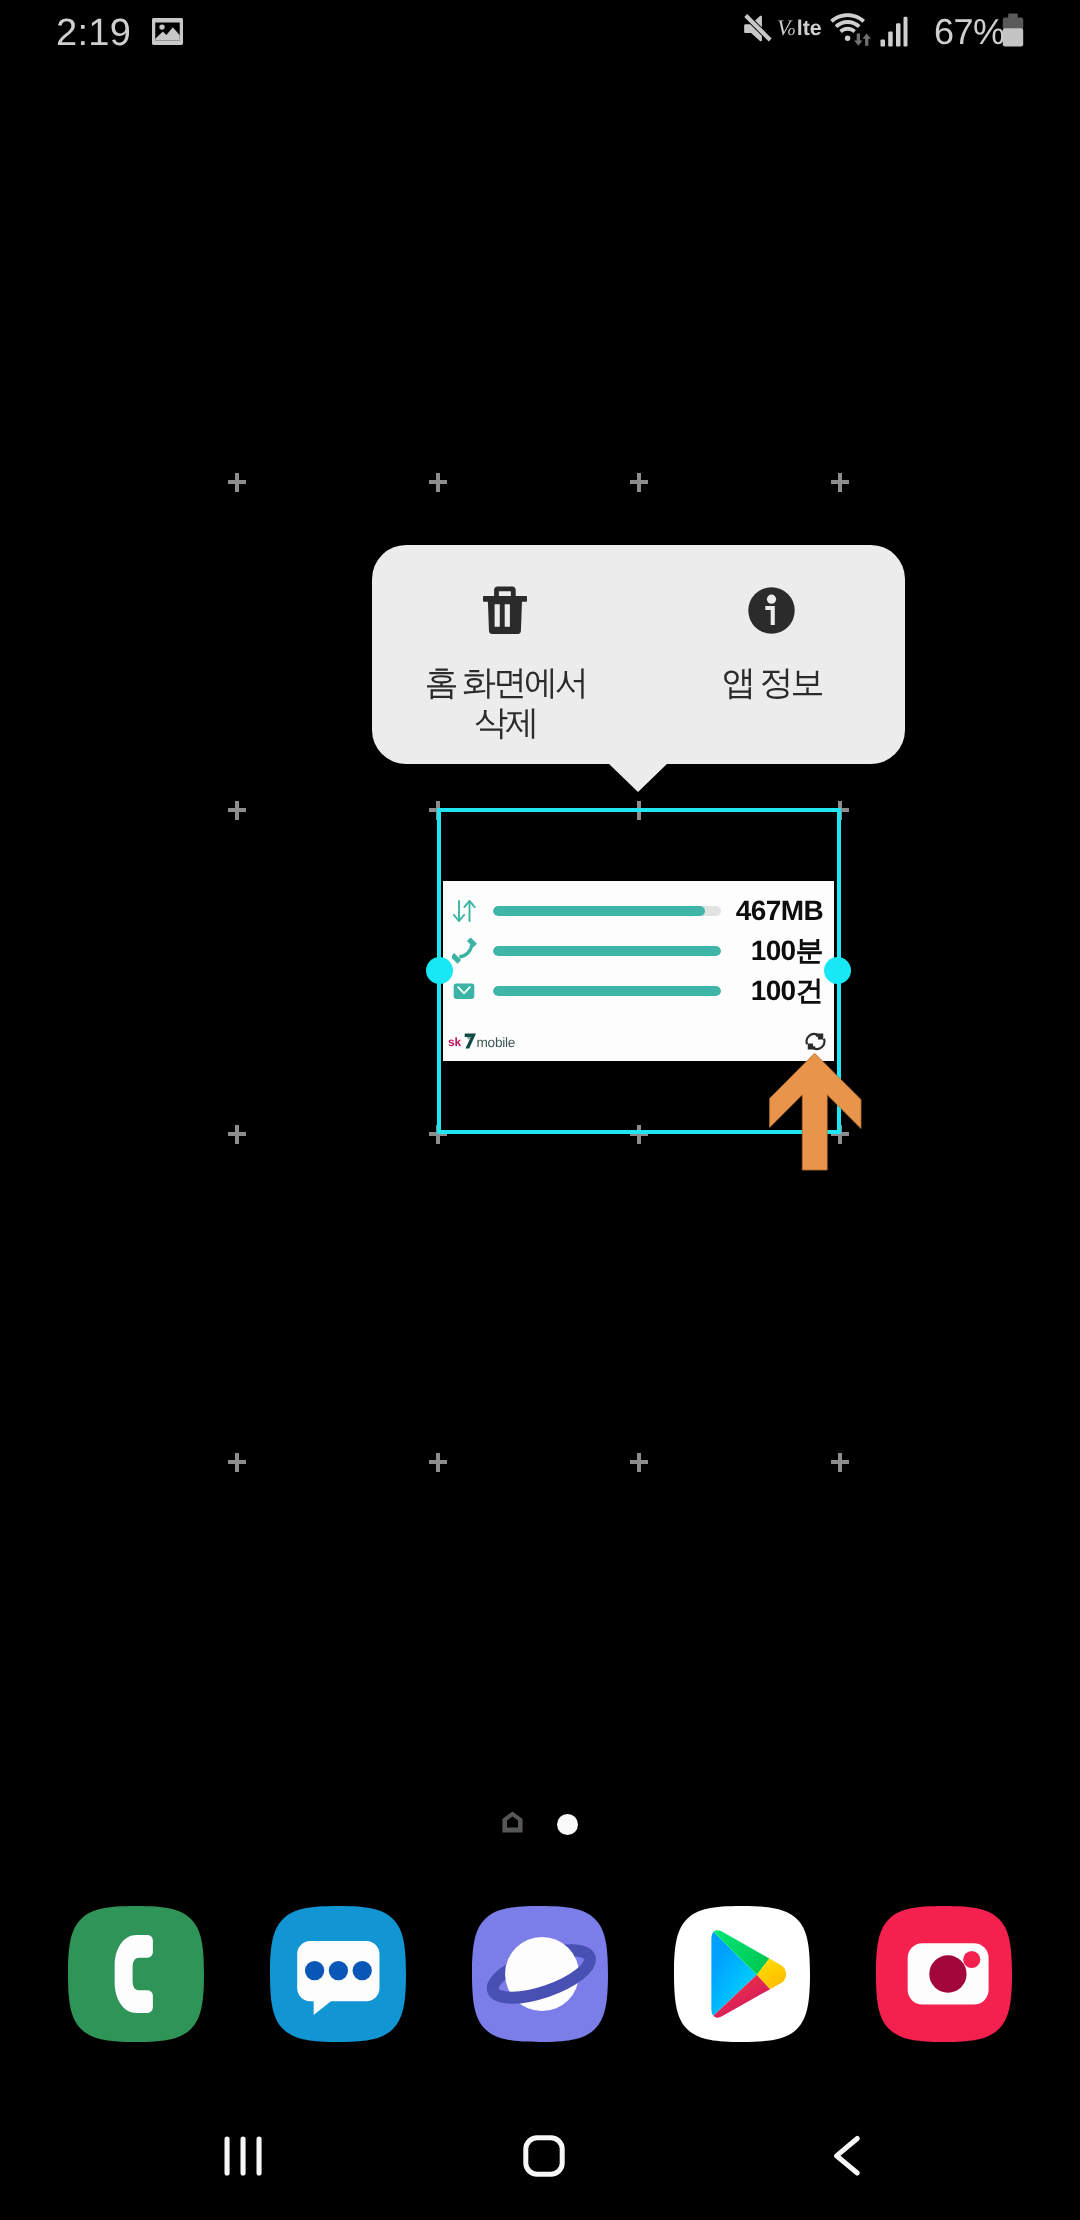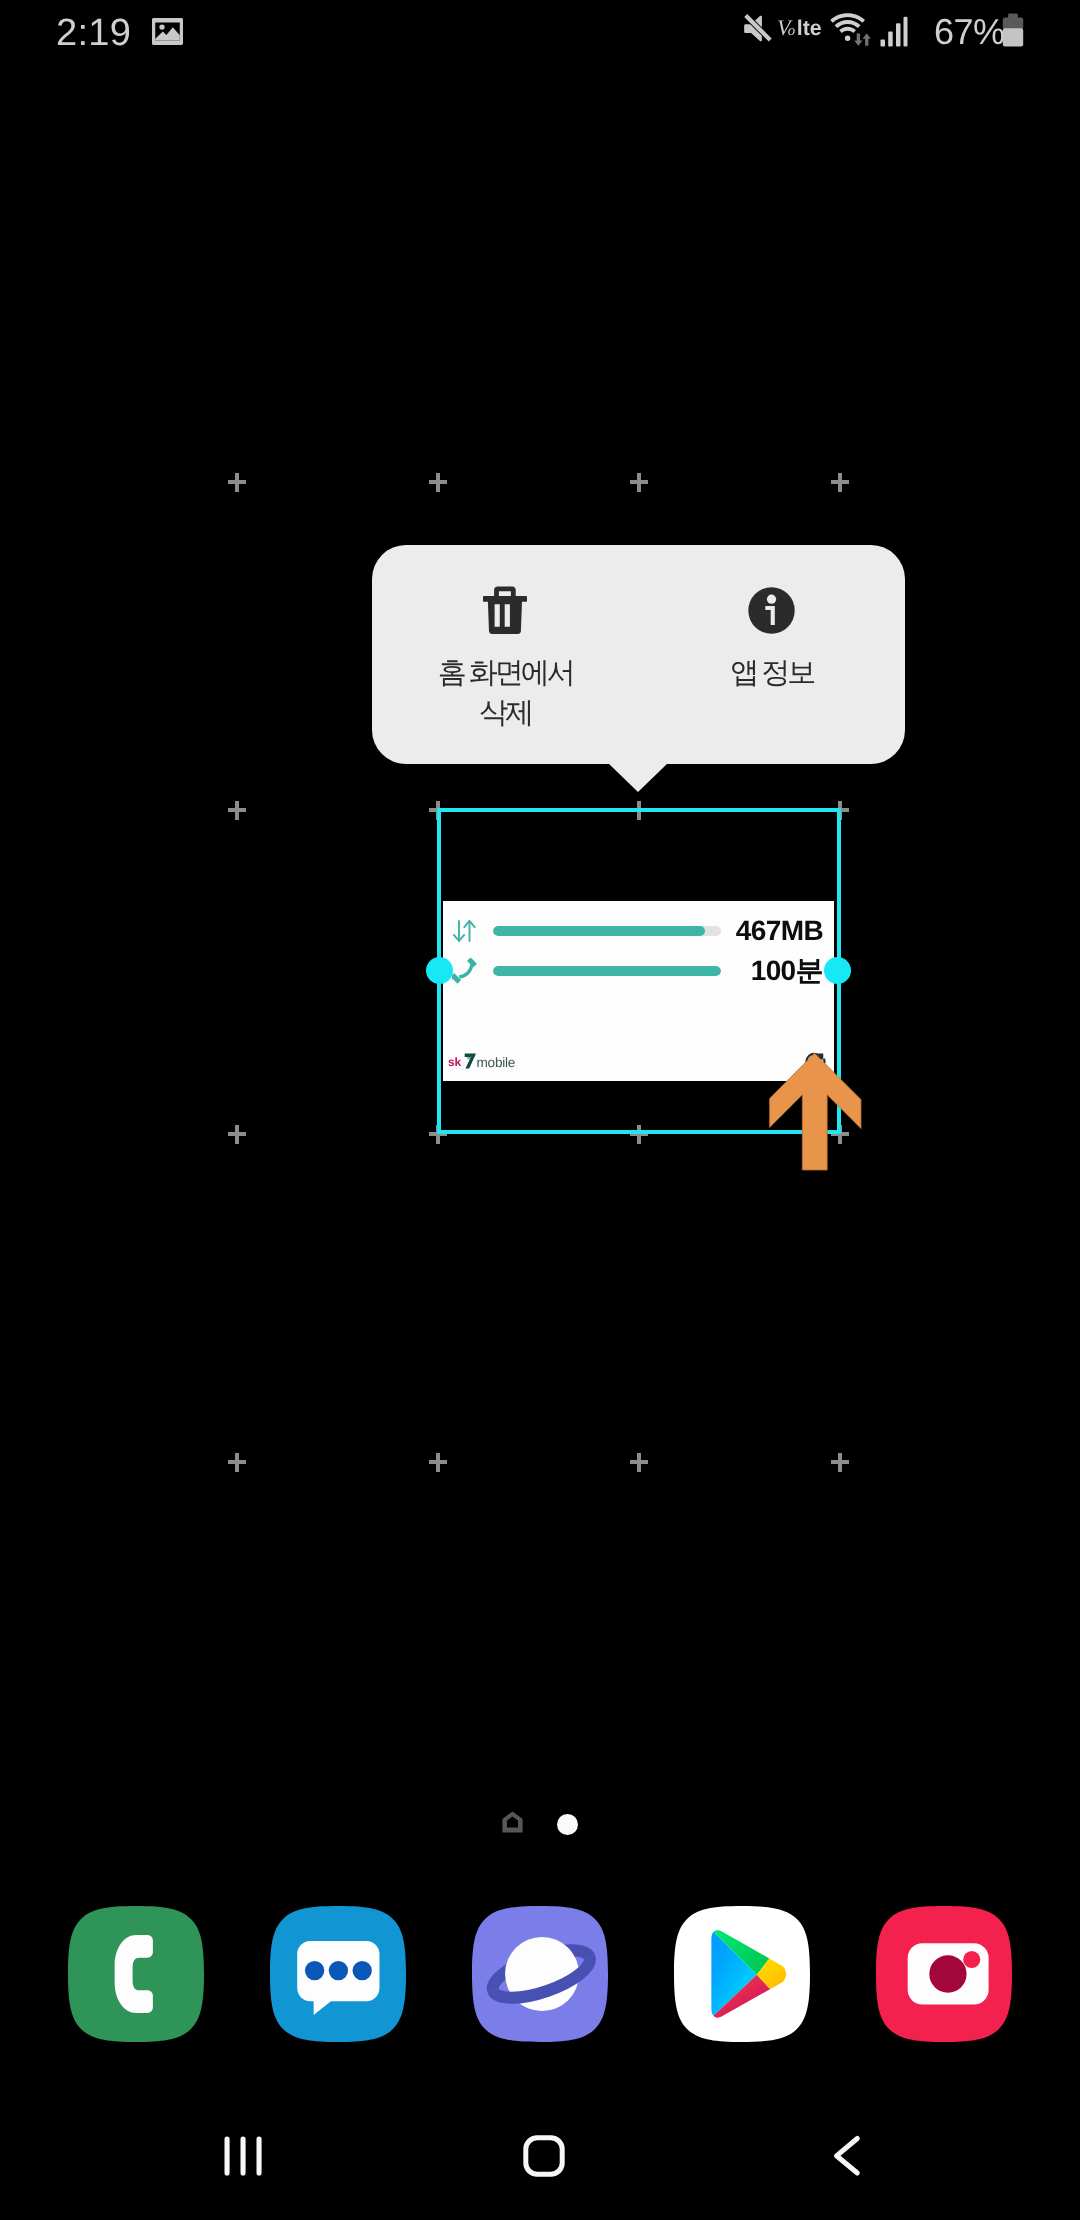--- a/index.html
+++ b/index.html
@@ -29,32 +29,32 @@
 
   
   .popup{position:absolute;left:372px;top:545px;width:533px;height:219px;
          background:#ececec;border-radius:34px;display:flex;}
   .popup-tail{position:absolute;left:608px;top:763px;width:0;height:0;
               border-left:30px solid transparent;border-right:30px solid transparent;
               border-top:29px solid #ececec;}
   .popup-item{flex:1 1 0;display:flex;flex-direction:column;align-items:center;
               padding-top:41px;}
   .popup-icon{width:50px;height:49px;display:flex;align-items:center;justify-content:center;}
-  .popup-label{margin-top:18px;font-size:29px;line-height:40px;color:#2b2b2b;
+  .popup-label{margin-top:28px;font-size:34px;line-height:40px;color:#2b2b2b;
                text-align:center;font-weight:400;letter-spacing:-3.0px;white-space:nowrap;}
 
   
   .sel-frame{position:absolute;left:437px;top:808px;width:404px;height:326px;
              border:4px solid #1fe6f2;box-sizing:border-box;}
   .sel-handle{position:absolute;width:27px;height:27px;border-radius:50%;
               background:#18e8f5;}
 
   
   .widget{position:absolute;left:443px;top:881px;width:391px;height:180px;
-          background:#fdfdfd;overflow:hidden;margin-top:20px;}
+          background:#fdfdfd;overflow:hidden;}
   .w-row{position:absolute;left:0;width:391px;height:40px;}
   .w-icon{position:absolute;left:9px;top:0;width:26px;height:40px;
           display:flex;align-items:center;justify-content:center;}
   .w-bar{position:absolute;left:50px;top:15px;width:228px;height:10px;
          border-radius:5px;background:#e2e2e2;overflow:hidden;}
   .w-bar-fill{height:10px;border-radius:5px;background:#3fb5a8;}
   .w-val{position:absolute;right:11px;top:0;height:40px;line-height:40px;
          font-size:28px;font-weight:700;color:#0d0d0d;white-space:nowrap;
          letter-spacing:-0.6px;}
   .w-brand{position:absolute;left:5px;top:152px;height:16px;display:flex;align-items:flex-end;}
@@ -182,20 +182,32 @@
           <path fill="#3bb3a6" d="M18.6 2.5 L23.5 -2.4 L32.1 6.2 L27.2 11.1 Z"></path>
           <path fill="#3bb3a6" d="M1.5 18.8 L10.8 28.1 L5.9 33.0 L-3.4 23.7 Z"></path>
         </svg>
       </div>
       <div class="w-bar">
         <div class="w-bar-fill" style="width: 100%;"></div>
       </div>
       <div class="w-val">100분</div>
     </div>
 
+    <div class="w-row" style="top:90px">
+      <div class="w-icon">
+        <svg width="26" height="26" viewBox="0 0 26 26">
+          <rect x="1.7" y="5.4" width="20.6" height="15.5" rx="2.4" fill="#3bb3a6"></rect>
+          <path d="M6.2 9.1 L12.0 15.3 L17.8 9.1" fill="none" stroke="#f3fcfb" stroke-width="1.9" stroke-linecap="round" stroke-linejoin="round"></path>
+        </svg>
+      </div>
+      <div class="w-bar">
+        <div class="w-bar-fill" style="width: 100%;"></div>
+      </div>
+      <div class="w-val">100건</div>
+    </div>
 
     <div class="w-brand">
       <span class="w-brand-sk">sk</span>
       <svg class="w-brand-7" width="55" height="16" viewBox="0 0 55 16">
         <path fill="#0e4c43" d="M0.7 0.4 H12.0 L10.8 3.3 L5.2 15.4 H1.4 L6.9 4.0 H0.7 Z"></path>
         <path fill="#2b5a54" d="M3.0 3.1 H8.5 L6.9 6.2 H3.6 Z" opacity="0.55"></path>
         <text x="12.5" y="14.0" font-family="'Liberation Sans',sans-serif" font-size="13.6" font-weight="400" fill="#3c5752" letter-spacing="-0.25">mobile</text>
       </svg>
     </div>
 

